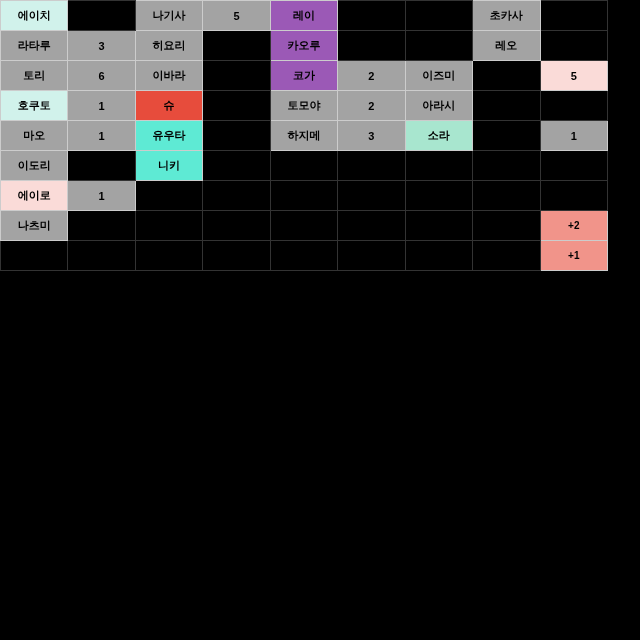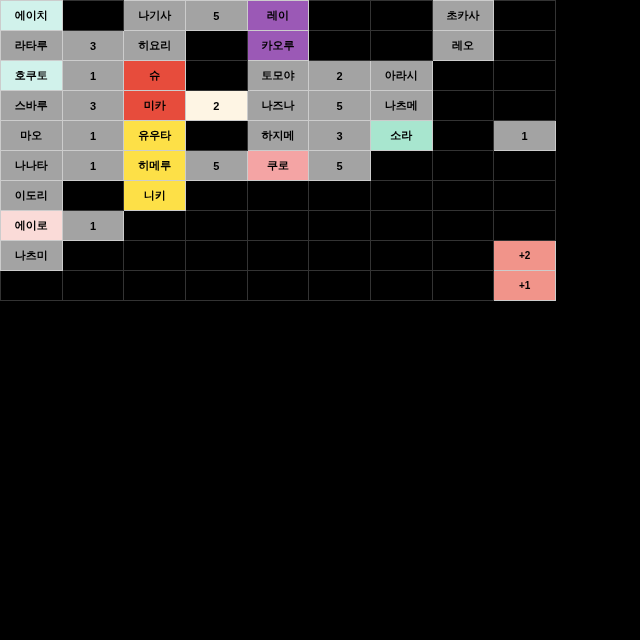--- a/index.html
+++ b/index.html
@@ -6,41 +6,41 @@
     body {
       background: #000;
       font-family: 'Malgun Gothic', 'Apple SD Gothic Neo', sans-serif;
       font-size: 11px;
       overflow: hidden;
       width: 640px;
       height: 640px;
     }
     table {
       border-collapse: collapse;
-      width: 556px;
+      width: 608px;
     }
     td {
       border: 1px solid #ccc;
       text-align: center;
       vertical-align: middle;
       height: 30px;
       min-width: 50px;
       white-space: nowrap;
       font-size: 11px;
       font-weight: bold;
       padding: 0 2px;
       background: #fff;
       color: #000;
     }
     td.black { background: #000; border-color: #333; }
     td.empty { background: #a3a3a3; }
     td.purple { background: #9b59b6; color: #000; }
     td.light-purple { background: #c39bd3; color: #000; }
     td.light-pink { background: #fadbd8; color: #000; }
-    td.yellow { background: #fde047; color: #000; }
+    td.yellow { background: #5eead4; color: #000; }
     td.red { background: #e74c3c; color: #000; }
     td.light-teal { background: #d1f2eb; color: #000; }
     td.green { background: #27ae60; color: #fff; }
     td.peach { background: #f9cba7; color: #000; }
     td.salmon { background: #f4a4a4; color: #000; }
     td.mint { background: #a8e6cf; color: #000; }
     td.cream { background: #fef5e4; color: #000; }
     td.plus-badge {
       background: #f1948a;
       color: #000;
@@ -70,71 +70,60 @@
     <td class="empty">3</td>
     <td class="empty">히요리</td>
     <td class="black"></td>
     <td class="purple">카오루</td>
     <td class="black"></td>
     <td class="black"></td>
     <td class="empty">레오</td>
     <td class="black"></td>
   </tr>
 
+  <tr>
+    <td class="empty">토리</td>
+    <td class="empty">6</td>
+    <td class="empty">이바라</td>
+    <td class="black"></td>
+    <td class="purple">코가</td>
+    <td class="empty">2</td>
+    <td class="empty">이즈미</td>
+    <td class="black"></td>
+    <td class="light-pink">5</td>
+  </tr>
 
 
   <tr>
     <td class="light-teal">호쿠토</td>
     <td class="empty">1</td>
     <td class="red">슈</td>
     <td class="black"></td>
     <td class="empty">토모야</td>
     <td class="empty">2</td>
     <td class="empty">아라시</td>
     <td class="black"></td>
     <td class="black"></td>
   </tr>
 
-  <tr>
-    <td class="empty">스바루</td>
-    <td class="empty">3</td>
-    <td class="red">미카</td>
-    <td class="cream">2</td>
-    <td class="empty">나즈나</td>
-    <td class="empty">5</td>
-    <td class="empty">나츠메</td>
-    <td class="black"></td>
-    <td class="black"></td>
-  </tr>
 
 
   <tr>
     <td class="empty">마오</td>
     <td class="empty">1</td>
     <td class="yellow">유우타</td>
     <td class="black"></td>
     <td class="empty">하지메</td>
     <td class="empty">3</td>
     <td class="mint">소라</td>
     <td class="black"></td>
     <td class="empty">1</td>
   </tr>
 
 
-  <tr>
-    <td class="empty">나나타</td>
-    <td class="empty">1</td>
-    <td class="yellow">히메루</td>
-    <td class="empty">5</td>
-    <td class="salmon">쿠로</td>
-    <td class="empty">5</td>
-    <td class="black"></td>
-    <td class="black"></td>
-    <td class="black"></td>
-  </tr>
 
 
   <tr>
     <td class="empty">이도리</td>
     <td class="black"></td>
     <td class="yellow">니키</td>
     <td class="black"></td>
     <td class="black"></td>
     <td class="black"></td>
     <td class="black"></td>

